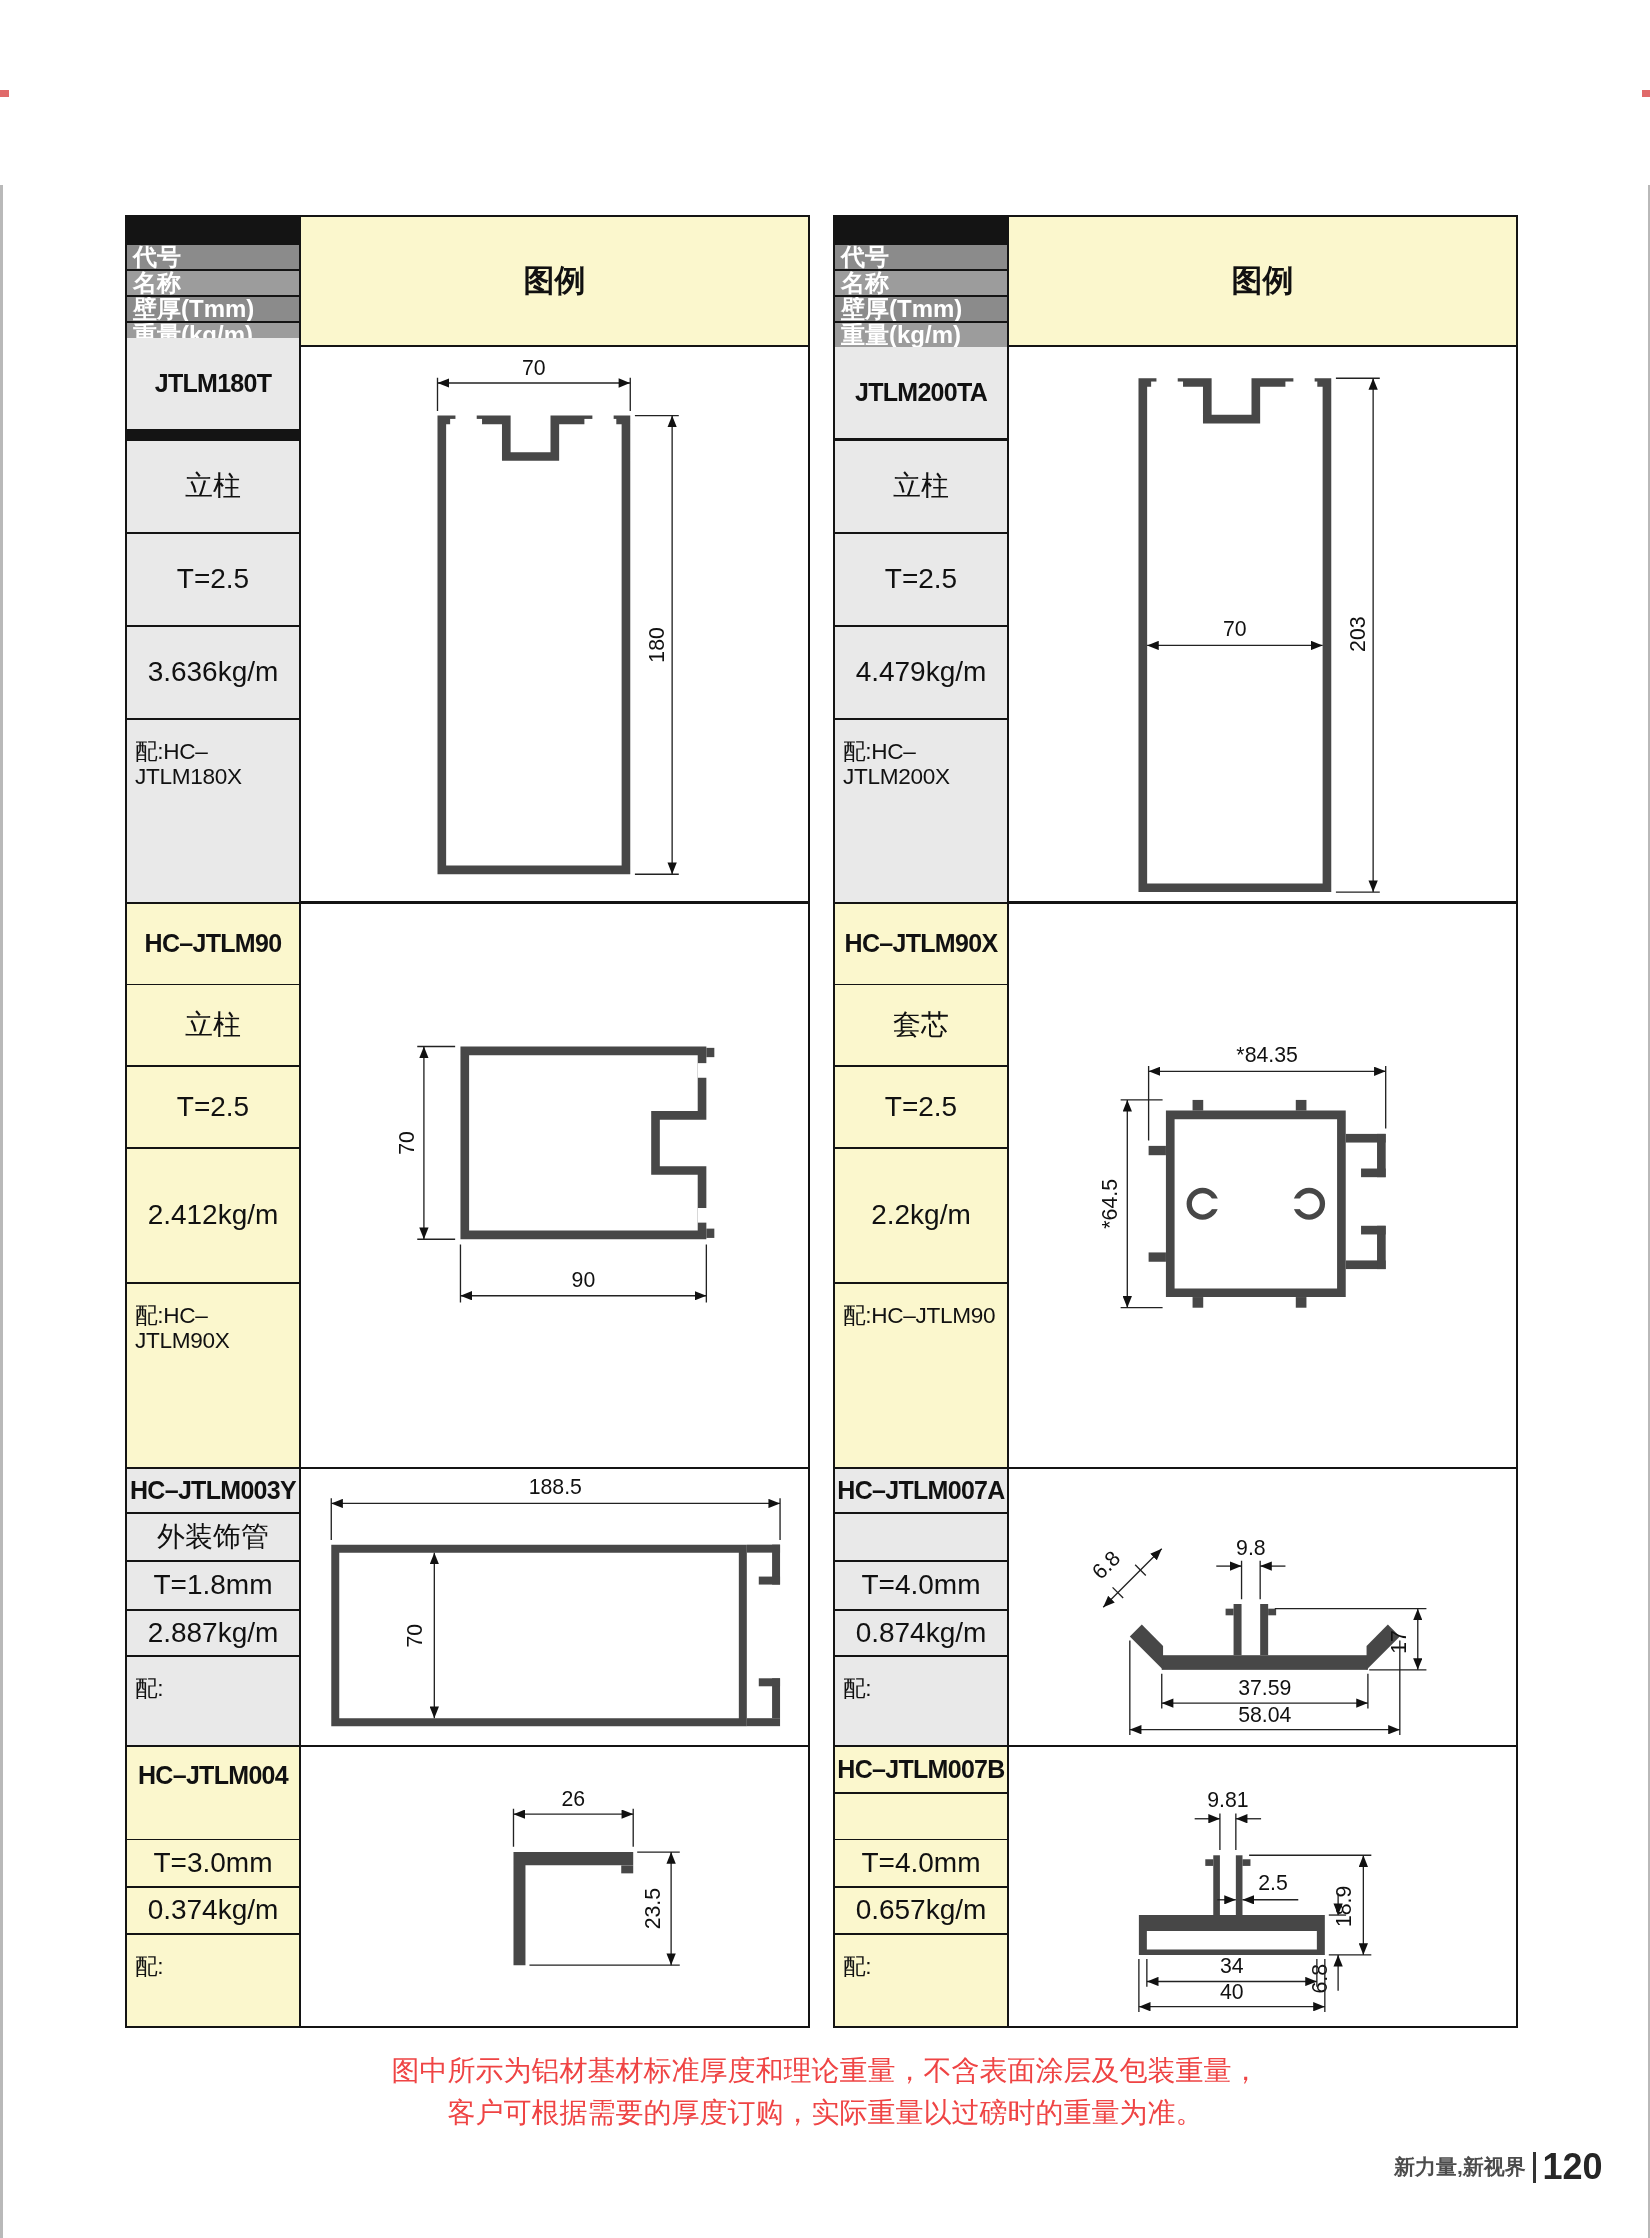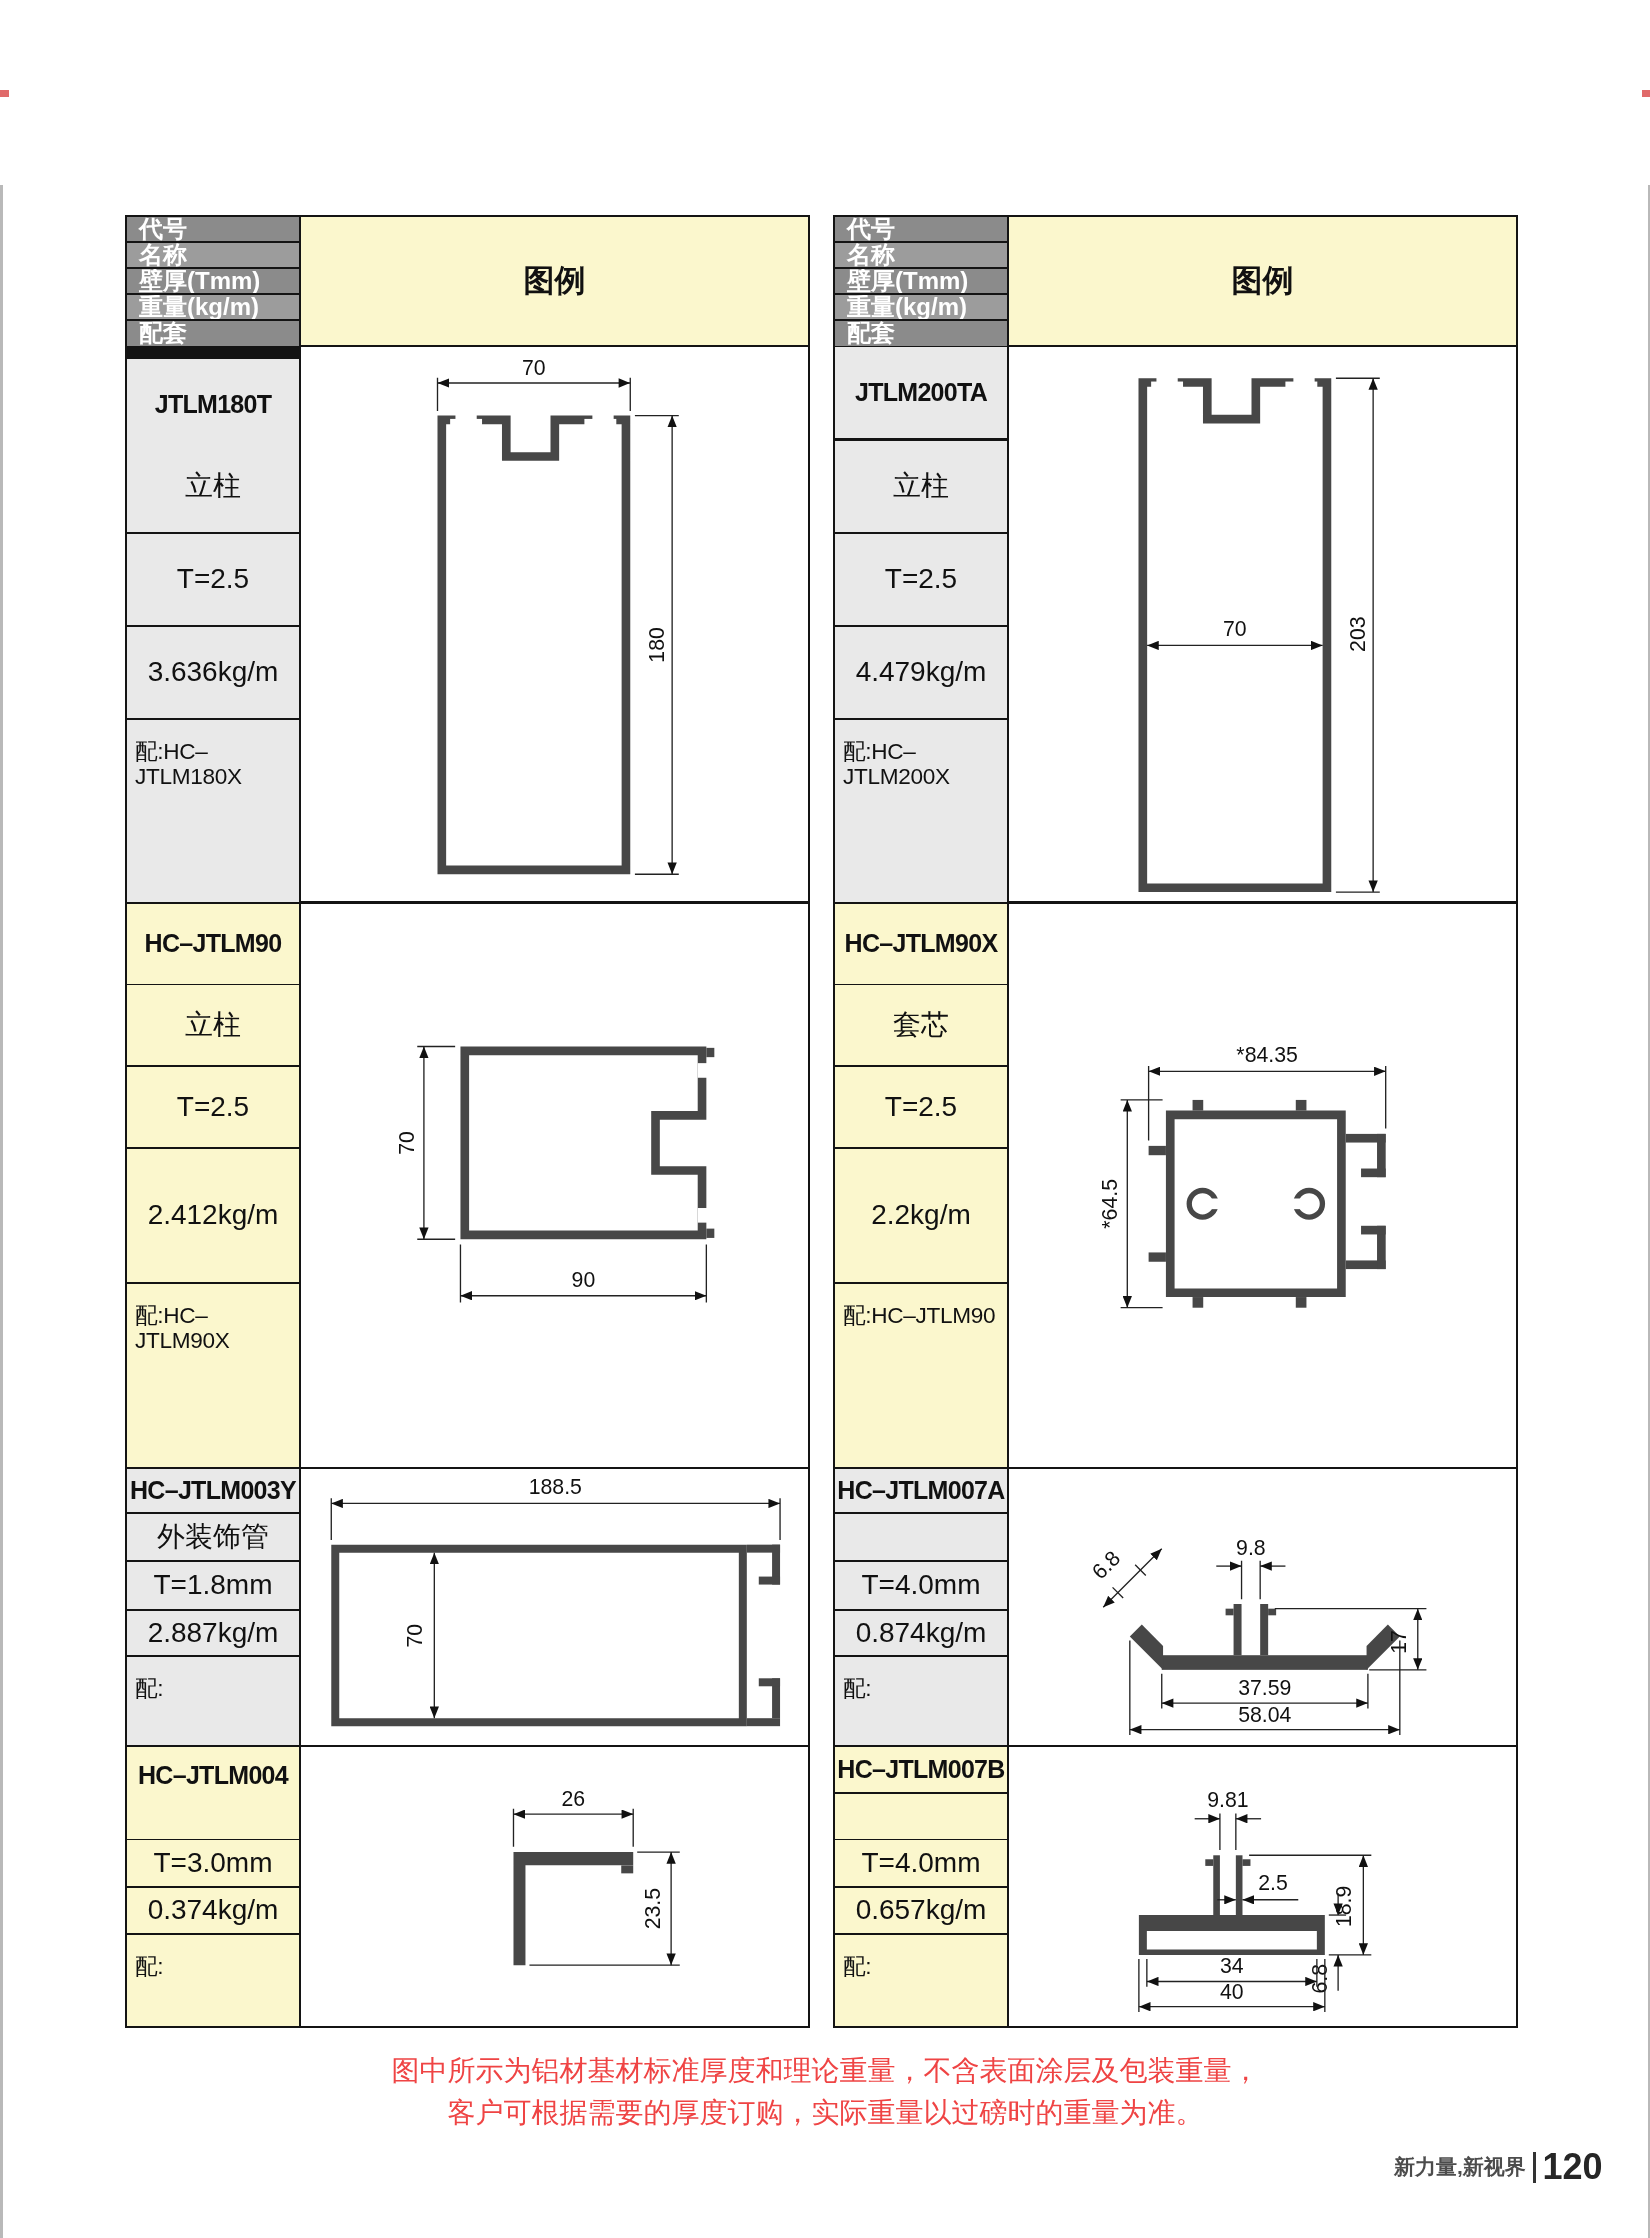--- a/index.html
+++ b/index.html
@@ -5,21 +5,21 @@
   html,body{margin:0;padding:0;}
   body{width:1651px;height:2239px;position:relative;background:#ffffff;overflow:hidden;
        font-family:"Liberation Sans",sans-serif;color:#111;}
   .tbl{position:absolute;width:685px;height:1813px;background:#141414;}
   .cell{position:absolute;box-sizing:border-box;display:flex;align-items:center;justify-content:center;
         overflow:hidden;line-height:1.1;}
   .lc{left:2px;width:172px;}
   .dc{left:176px;width:507px;}
   .bg-g{background:#e9e9e9;} .bg-y{background:#fbf7cd;}
   .bg-hd{background:#8b8b8b;} .bg-hl{background:#9c9c9c;} .bg-w{background:#ffffff;}
-  .hcell{justify-content:flex-start;padding-left:12px;color:#fff;font-weight:bold;font-size:24px;}
+  .hcell{justify-content:flex-start;padding-left:6px;color:#fff;font-weight:bold;font-size:24px;margin-top:28px;}
   .legend{font-weight:bold;font-size:31px;}
   .code{font-weight:bold;font-size:25px;letter-spacing:-0.7px;}
   .attr{font-size:28px;}
   .match{justify-content:flex-start;align-items:flex-start;padding:20px 0 0 8px;font-size:22.6px;letter-spacing:-0.3px;}
   .drawwrap{position:absolute;}
   svg{display:block;}
   .pf{fill:#474747;fill-rule:evenodd;stroke:none;}
   .wf{fill:#ffffff;stroke:none;}
   .dl{stroke:#222;stroke-width:2;fill:none;}
   .cb{fill:none;stroke:#474747;stroke-width:8;}
@@ -42,21 +42,21 @@
 
 <div class="tbl" style="left:125px;top:215px;">
 
   <div class="cell lc hcell bg-hd" style="top:2px;height:24px;">代号</div>
   <div class="cell lc hcell bg-hl" style="top:28px;height:24px;">名称</div>
   <div class="cell lc hcell bg-hd" style="top:54px;height:24px;">壁厚(Tmm)</div>
   <div class="cell lc hcell bg-hl" style="top:80px;height:24px;">重量(kg/m)</div>
   <div class="cell lc hcell bg-hd" style="top:106px;height:24.6px;">配套</div>
   <div class="cell dc legend bg-y" style="top:2px;height:128px;">图例</div>
 
-  <div class="cell lc code bg-g" style="top:144px;height:91px;">JTLM180T</div>
+  <div class="cell lc code bg-g" style="top:123px;height:91px;">JTLM180T</div>
   <div class="cell lc attr bg-g" style="top:226px;height:91px;">立柱</div>
   <div class="cell lc attr bg-g" style="top:319px;height:91px;">T=2.5</div>
   <div class="cell lc attr bg-g" style="top:412px;height:91px;">3.636kg/m</div>
   <div class="cell lc match bg-g" style="top:505px;height:182px;">配:HC–JTLM180X</div>
 
   <div class="cell lc code bg-y" style="top:689px;height:80px;">HC–JTLM90</div>
   <div class="cell lc attr bg-y" style="top:770px;height:80px;">立柱</div>
   <div class="cell lc attr bg-y" style="top:852px;height:80px;">T=2.5</div>
   <div class="cell lc attr bg-y" style="top:934px;height:133px;">2.412kg/m</div>
   <div class="cell lc match bg-y" style="top:1069px;height:183px;">配:HC–JTLM90X</div>

